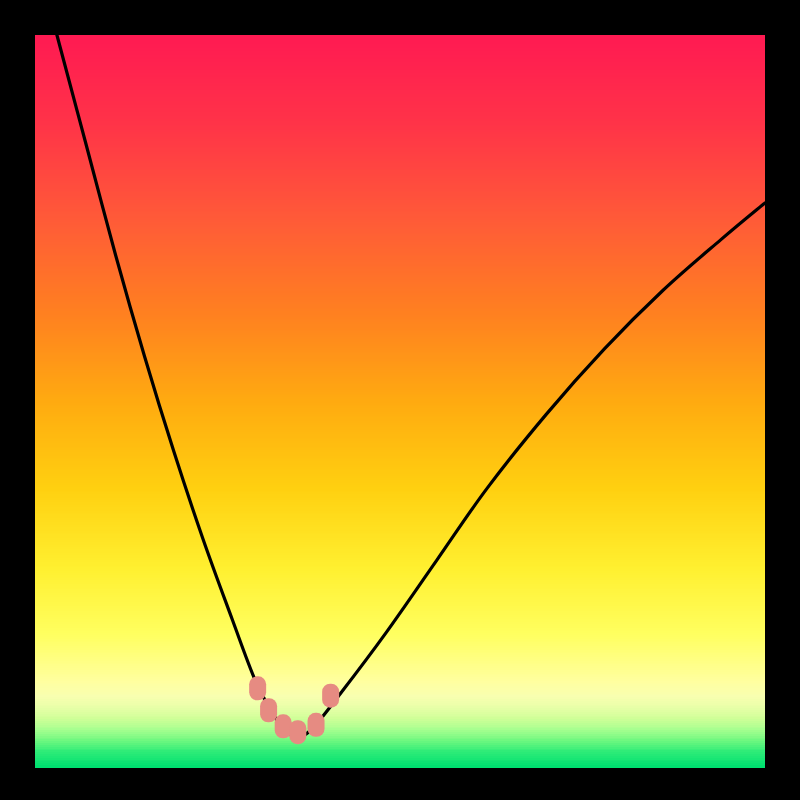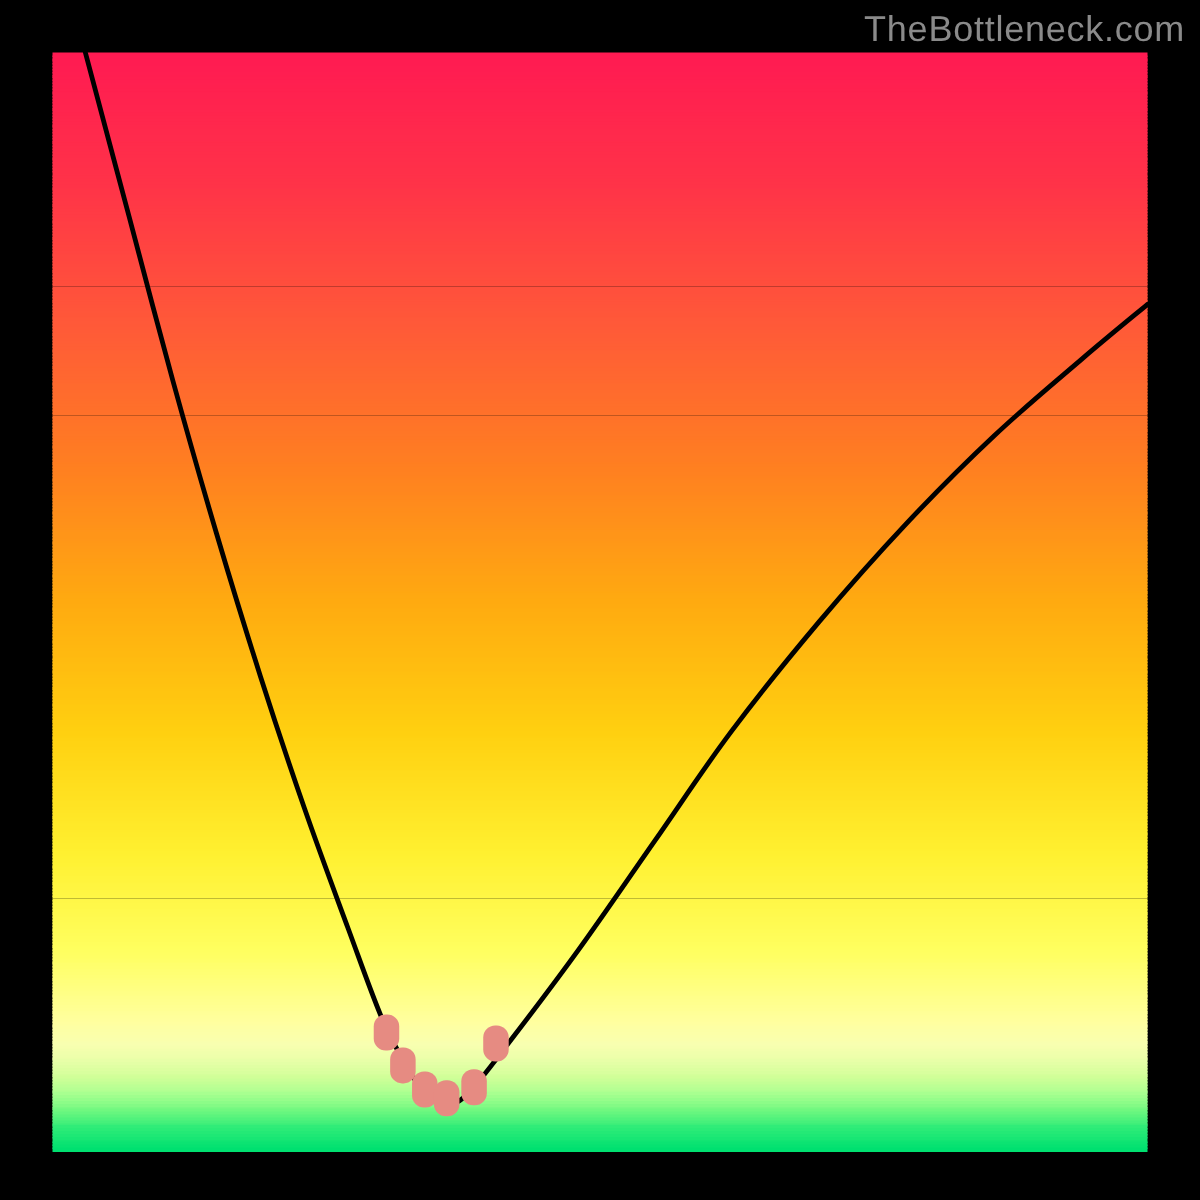--- a/index.html
+++ b/index.html
@@ -456,14 +456,13 @@
     <svg class="curve" id="curve-svg" viewBox="0 0 730 730" preserveAspectRatio="none">
         <path d="M 21.9 0 C 27.156 19.71, 40.588 70.07999999999998, 51.1 109.5 C 61.612 148.92000000000002, 69.788 180.89400000000006, 80.3 219.00000000000006 C 90.812 257.10600000000005, 98.988 285.722, 109.5 321.2 C 120.012 356.678, 128.188 383.25, 138.7 416.1 C 149.212 448.95000000000005, 157.388 473.478, 167.9 503.7 C 178.412 533.922, 187.90200000000002 559.034, 197.10000000000002 584 C 206.29800000000003 608.966, 212.43 626.632, 219 642.4 C 225.57 658.168, 228.344 662.402, 233.6 671.6 C 238.856 680.798, 242.94400000000002 688.244, 248.20000000000002 693.5 C 253.45600000000002 698.756, 257.54400000000004 700.8, 262.8 700.8 C 268.056 700.8, 269.51599999999996 701.384, 277.4 693.5 C 285.284 685.616, 293.46 674.082, 306.59999999999997 657 C 319.73999999999995 639.918, 333.318 622.2520000000001, 350.4 598.6 C 367.48199999999997 574.948, 383.10400000000004 551.88, 401.50000000000006 525.6 C 419.8960000000001 499.32000000000005, 432.89000000000004 478.88, 452.6 452.6 C 472.31 426.32000000000005, 489.97599999999994 404.56600000000003, 510.99999999999994 379.6 C 532.0239999999999 354.634, 548.376 336.23800000000006, 569.4 313.90000000000003 C 590.424 291.562, 606.776 275.21000000000004, 627.8 255.5 C 648.824 235.79, 667.804 220.16799999999998, 686.1999999999999 204.39999999999998 C 704.5959999999999 188.63199999999998, 722.116 174.46999999999997, 730 167.89999999999998" fill="none" stroke="#000" stroke-width="3.2" stroke-linecap="round"></path>
         <rect x="214.15" y="641.35" width="17" height="24" rx="8" ry="8" fill="#e68b82"></rect>
         <rect x="225.1" y="663.25" width="17" height="24" rx="8" ry="8" fill="#e68b82"></rect>
         <rect x="239.70000000000002" y="679.31" width="17" height="24" rx="8" ry="8" fill="#e68b82"></rect>
         <rect x="254.3" y="685.15" width="17" height="24" rx="8" ry="8" fill="#e68b82"></rect>
         <rect x="272.55" y="677.85" width="17" height="24" rx="8" ry="8" fill="#e68b82"></rect>
         <rect x="287.15000000000003" y="648.65" width="17" height="24" rx="8" ry="8" fill="#e68b82"></rect>
       </svg>
   </div>
-  <div class="watermark">TheBottleneck.com</div>
 </div>
 
 </body></html>

